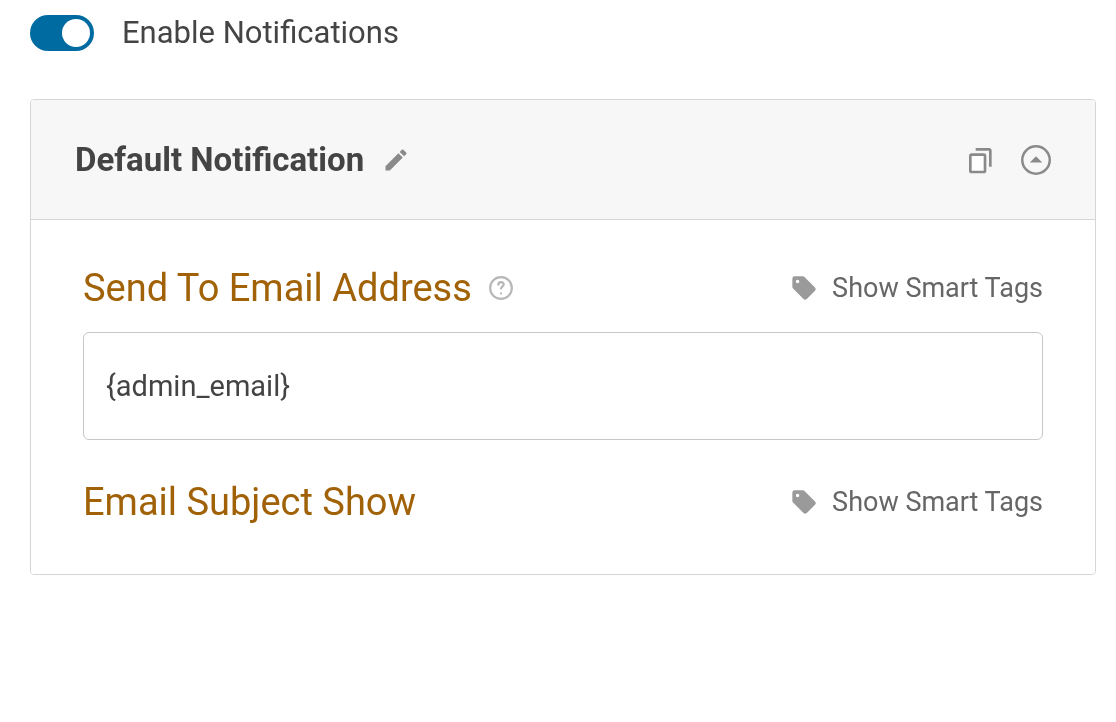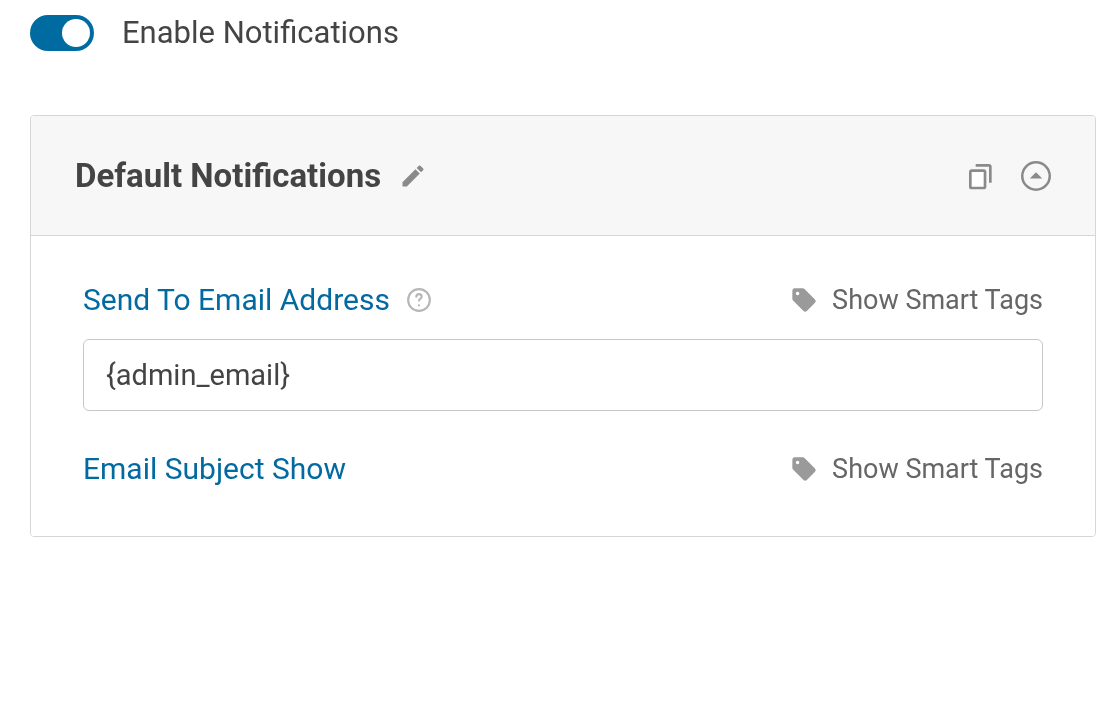--- a/index.html
+++ b/index.html
@@ -7,21 +7,21 @@
       font-family: -apple-system, BlinkMacSystemFont, "Segoe UI", Roboto, Helvetica, Arial, sans-serif;
       background: #fff;
       width: 1116px;
       height: 722px;
       padding: 10px 20px 0 30px;
     }
     .enable-row {
       display: flex;
       align-items: center;
       gap: 28px;
-      margin-bottom: 64px;
+      margin-bottom: 48px;
       margin-top: 4px;
     }
     .toggle {
       width: 64px;
       height: 36px;
       background: #006ba1;
       border-radius: 20px;
       position: relative;
       cursor: pointer;
       flex-shrink: 0;
@@ -87,59 +87,59 @@
       align-items: center;
       justify-content: space-between;
       margin-bottom: 22px;
     }
     .field-label-wrap {
       display: flex;
       align-items: center;
       gap: 16px;
     }
     .field-label {
-      font-size: 30px;
-      color: #0369a1;
+      font-size: 38px;
+      color: #a16207;
       font-weight: 400;
     }
     .smart-tags {
       display: flex;
       align-items: center;
       gap: 14px;
       cursor: pointer;
     }
     .smart-tags-text {
       font-size: 27px;
       color: #666;
     }
     .text-input {
       width: 100%;
       font-size: 29px;
       color: #444;
-      padding: 18px 22px;
+      padding: 36px 22px;
       border: 1px solid #c7c7c7;
       border-radius: 6px;
       font-family: inherit;
       outline: none;
     }
   </style>
 </head>
 <body>
 
 <div class="enable-row">
   <div class="toggle">
     <div class="knob"></div>
   </div>
   <span class="enable-label">Enable Notifications</span>
 </div>
 
 <div class="panel">
   <div class="panel-header">
     <div class="panel-header-left">
-      <span class="panel-title">Default Notifications</span>
+      <span class="panel-title">Default Notification</span>
       <span class="icon icon-btn">
         <svg width="28" height="28" viewBox="0 0 24 24" fill="#8a8a8a">
           <path d="M3 17.25V21h3.75L17.81 9.94l-3.75-3.75L3 17.25zM20.71 7.04a1 1 0 0 0 0-1.41l-2.34-2.34a1 1 0 0 0-1.41 0l-1.83 1.83 3.75 3.75 1.83-1.83z"></path>
         </svg>
       </span>
     </div>
     <div class="panel-header-right">
       <span class="icon icon-btn">
         <svg width="32" height="32" viewBox="0 0 24 24" fill="none" stroke="#8a8a8a" stroke-width="2">
           <path d="M8 4h10a1 1 0 0 1 1 1v12"></path>

